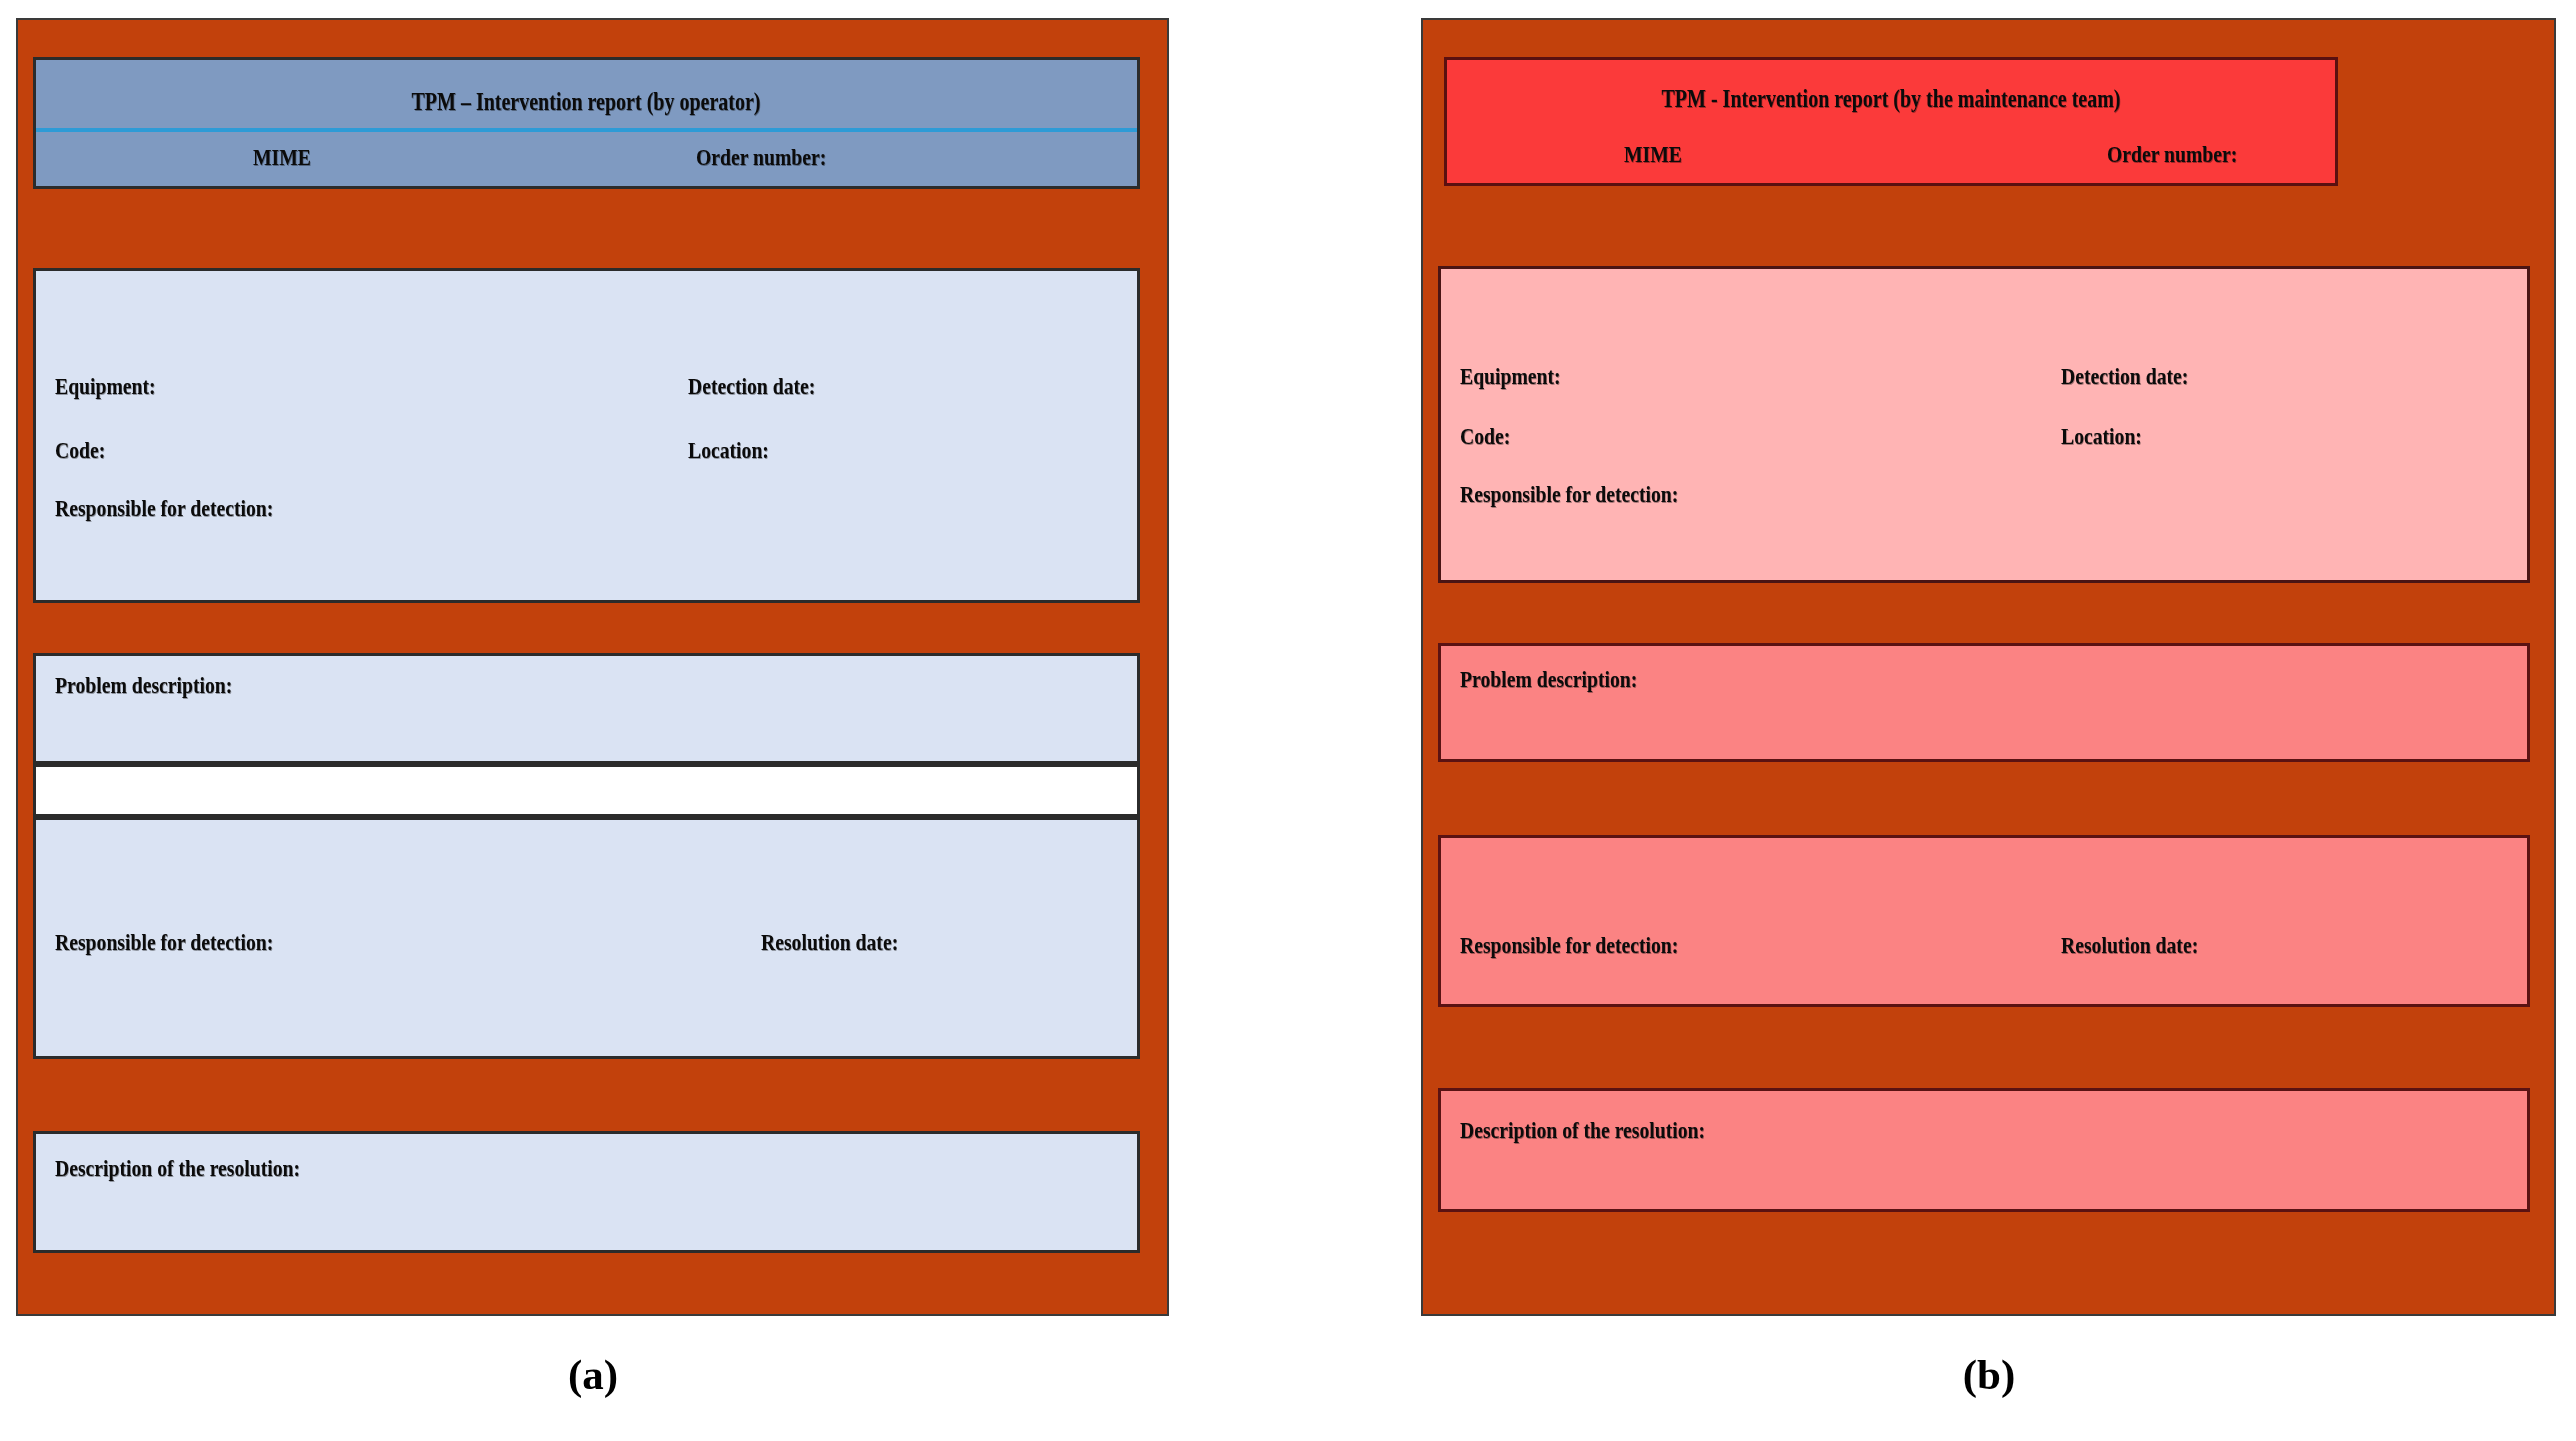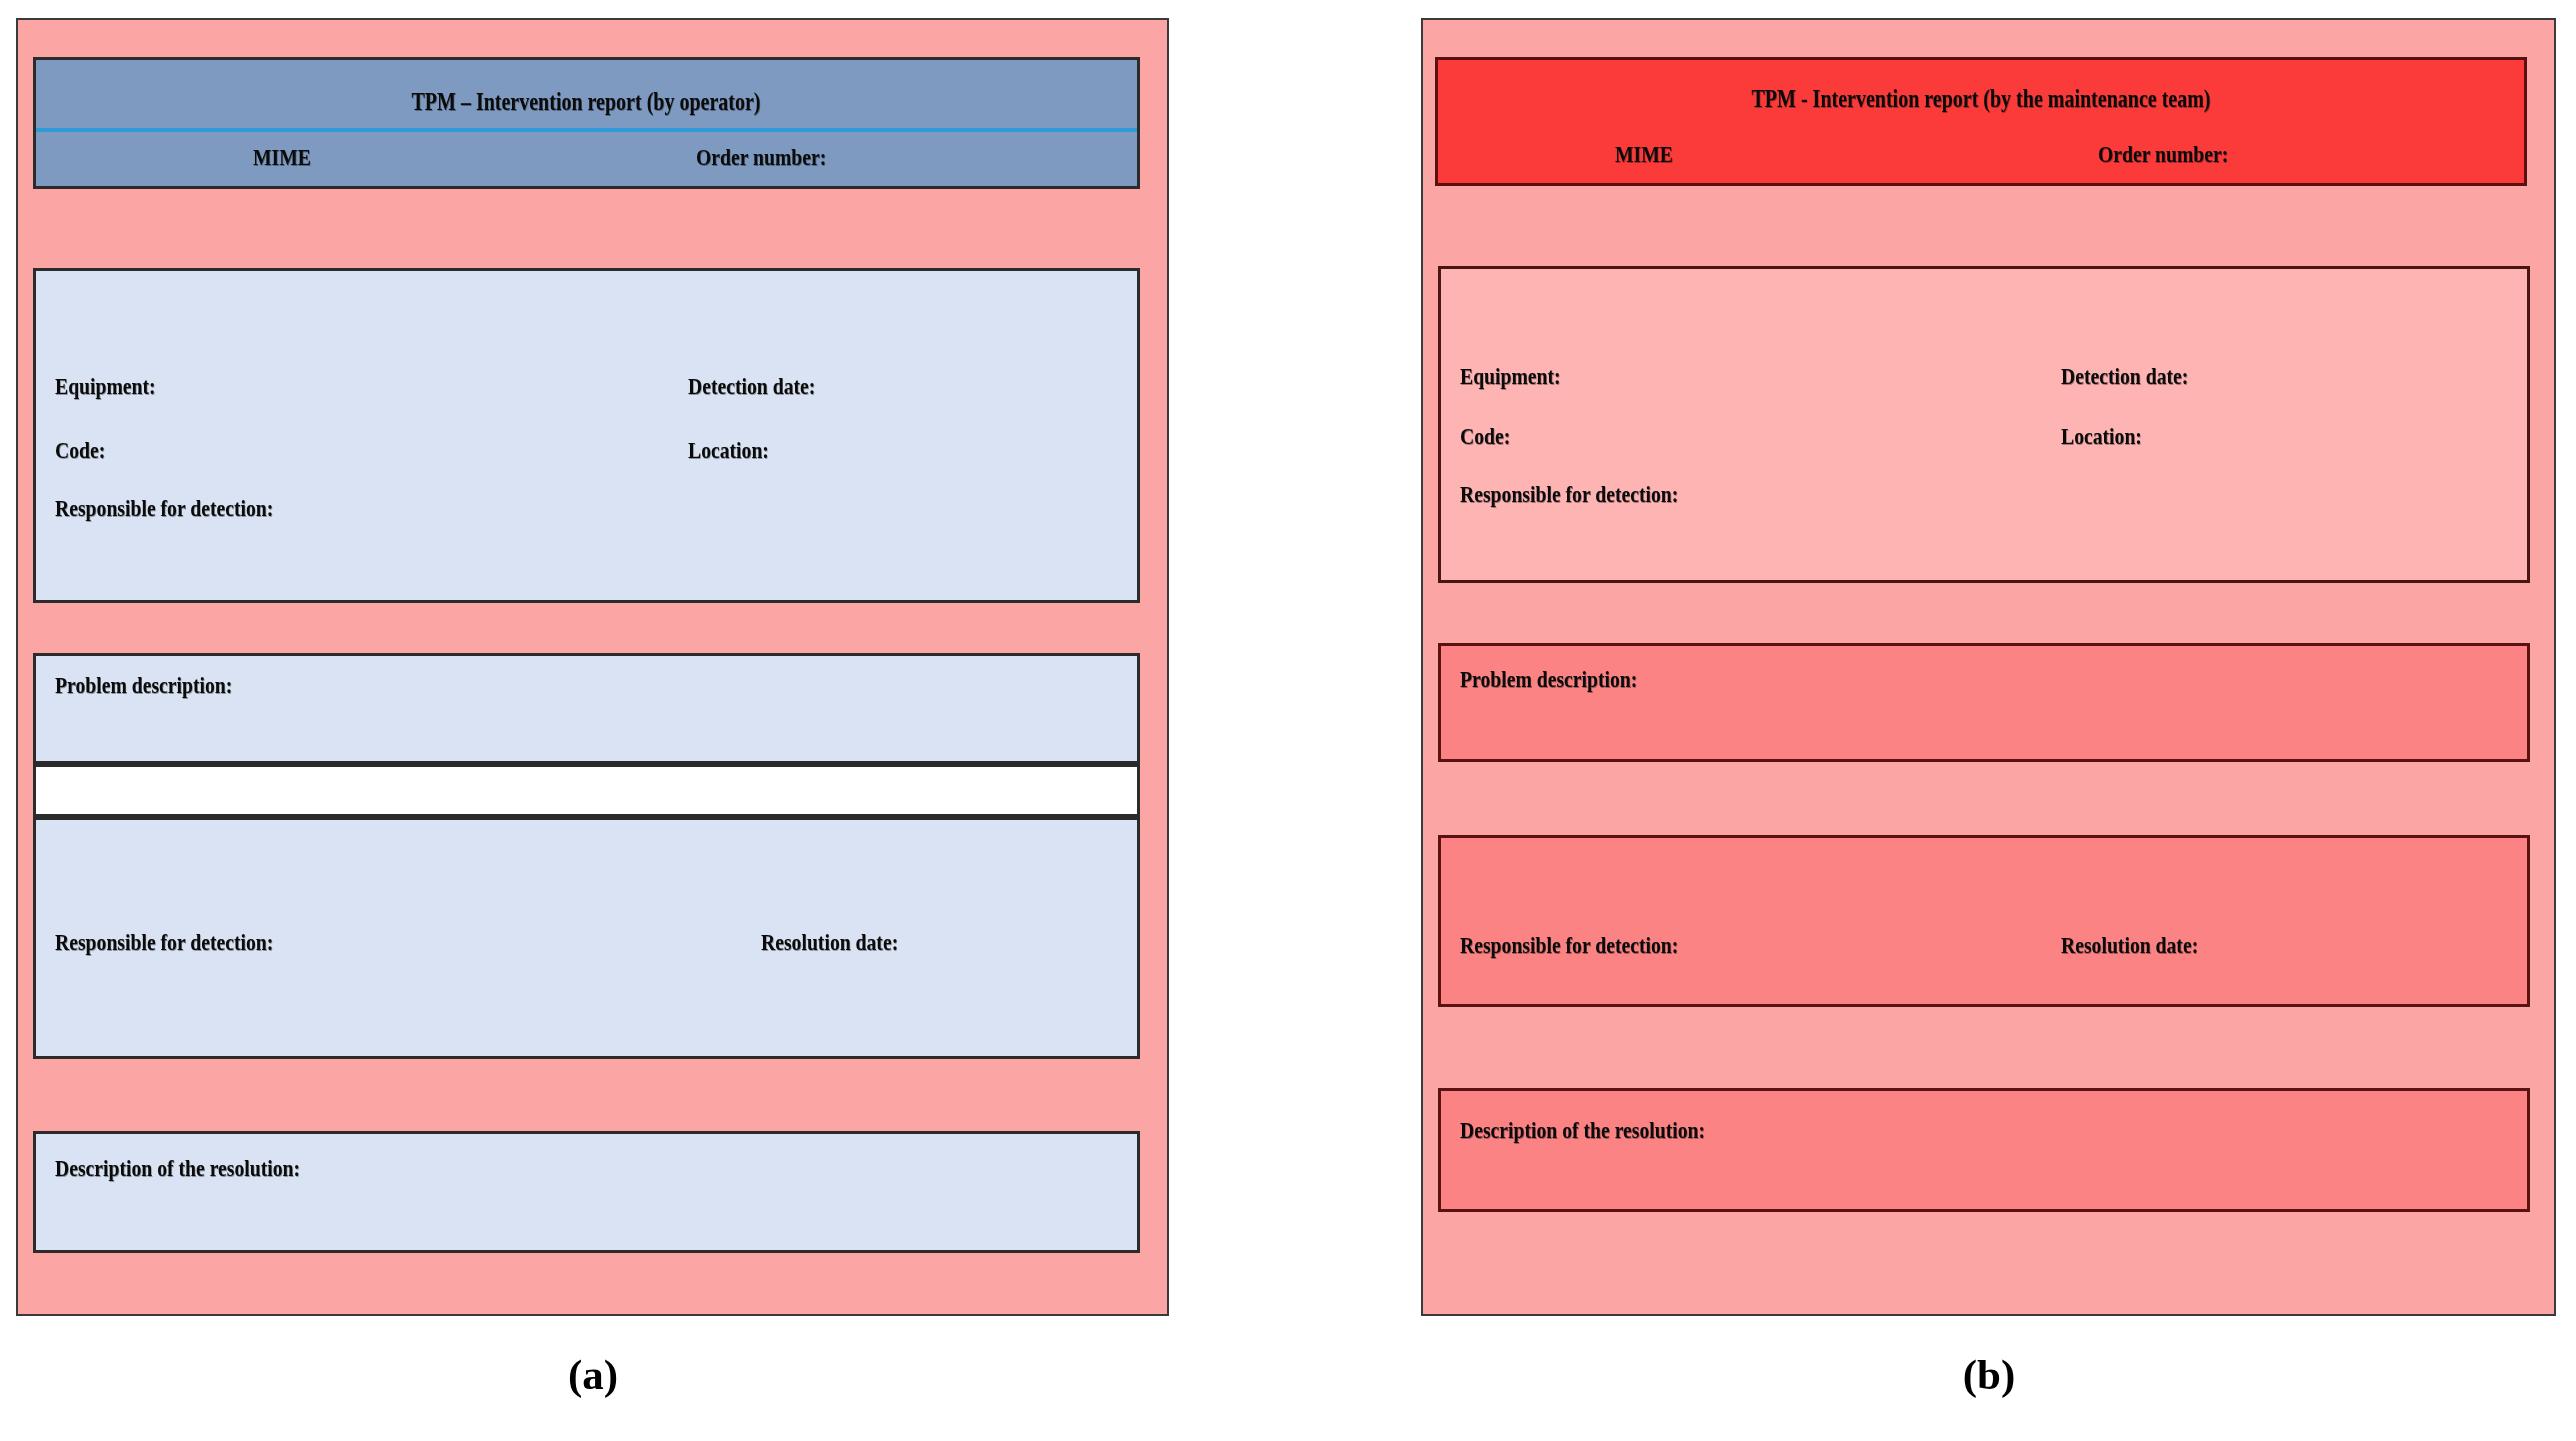--- a/index.html
+++ b/index.html
@@ -1,19 +1,19 @@
 <!DOCTYPE html>
 <html style="font-size:13px"><head>
 <meta charset="utf-8">
 <style>
   html,body{margin:0;padding:0;background:#ffffff;}
   body{width:2576px;height:1441px;position:relative;
        font-family:"Liberation Serif","DejaVu Serif",serif;}
 
-  .panel{position:absolute;background:#fca5a5;border:2.4px solid #3a3a3a;box-sizing:border-box;text-align:center;}
+  .panel{position:absolute;background:#c2410c;border:2.4px solid #3a3a3a;box-sizing:border-box;text-align:center;}
   #panel-a{left:16px;top:17.7px;width:1153px;height:1298px;}
   #panel-b{left:1421px;top:17.7px;width:1135px;height:1298px;}
 
   .box{position:absolute;box-sizing:border-box;border:3.2px solid #2b2b2b;}
 
   
   .a-header{background:#7f9ac1;}
   .a-fill{background:#dae3f3;}
   .a-divider{position:absolute;left:0;right:0;height:4px;background:#2e9bd6;}
 
@@ -70,21 +70,21 @@
 
   <div class="box a-fill" style="left:14.5px;top:1111px;width:1107px;height:122px;">
     <div class="lbl" style="left:19.3px;top:22.5px;">Description of the resolution:</div>
   </div>
 </div>
 
 <div class="caption" style="left:472px;top:1350px;">(a)</div>
 
 <div class="panel" id="panel-b">
 
-  <div class="box b-header" style="left:12px;top:37px;width:1092px;height:129px;font-family:Liberation Serif, serif;">
+  <div class="box b-header" style="left:21px;top:37px;width:894px;height:129px;font-family:Liberation Serif, serif;">
     <div class="title" style="top:26px;">TPM - Intervention report (by the maintenance team)</div>
     <div class="lbl" style="left:177px;top:82px;">MIME</div>
     <div class="lbl" style="left:660px;top:82px;">Order number:</div>
   </div>
 
   <div class="box b-light" style="left:14.5px;top:246px;width:1092px;height:317px;">
     <div class="lbl" style="left:19.3px;top:95px;">Equipment:</div>
     <div class="lbl" style="left:620px;top:95px;">Detection date:</div>
     <div class="lbl" style="left:19.3px;top:155px;">Code:</div>
     <div class="lbl" style="left:620px;top:155px;">Location:</div>

